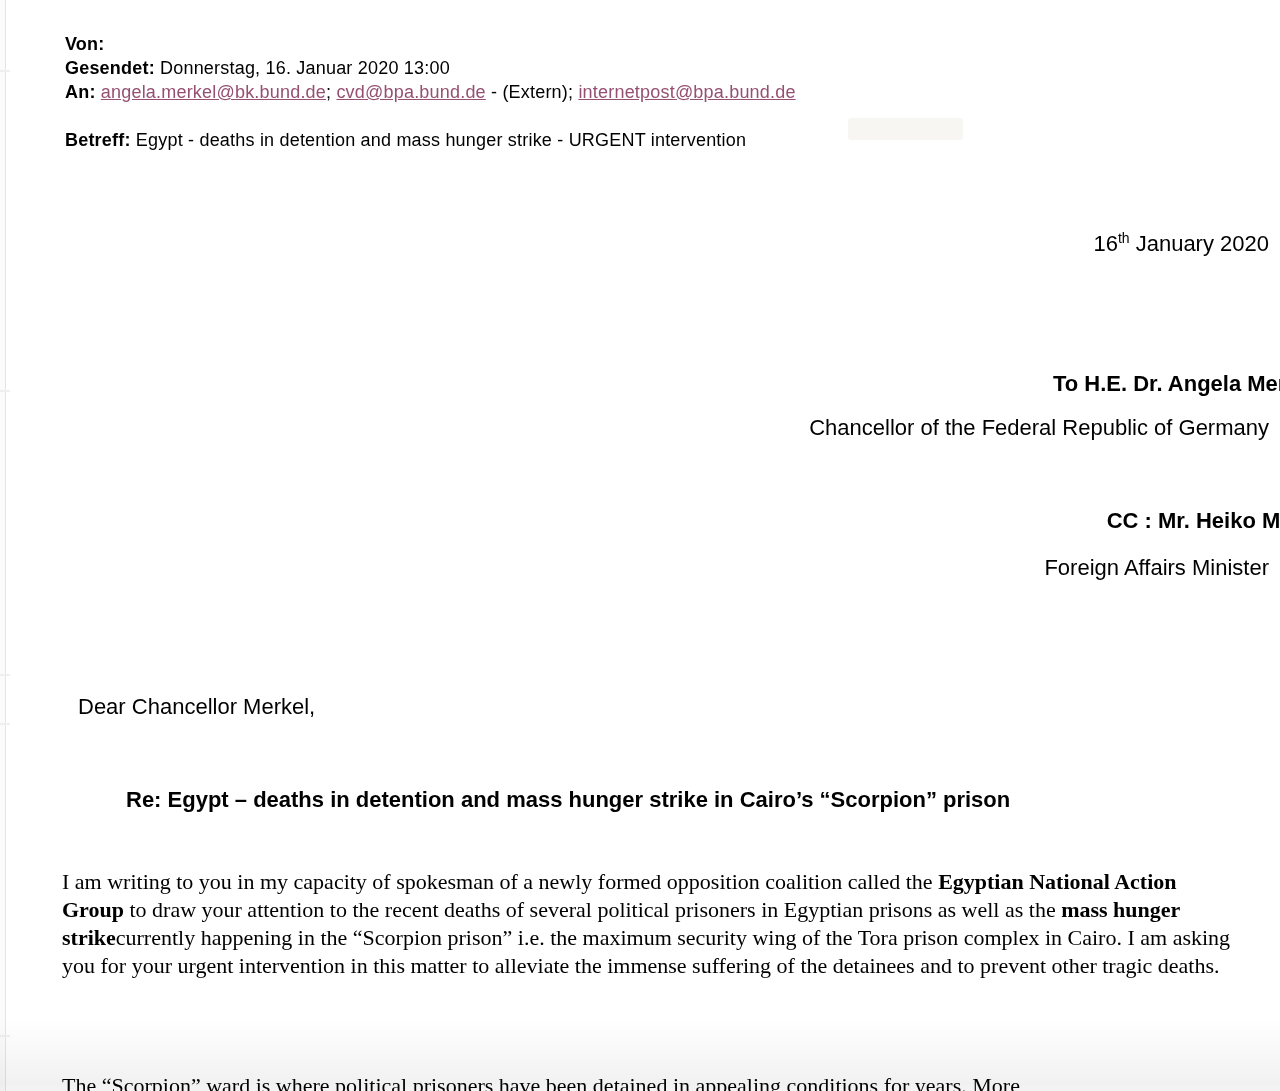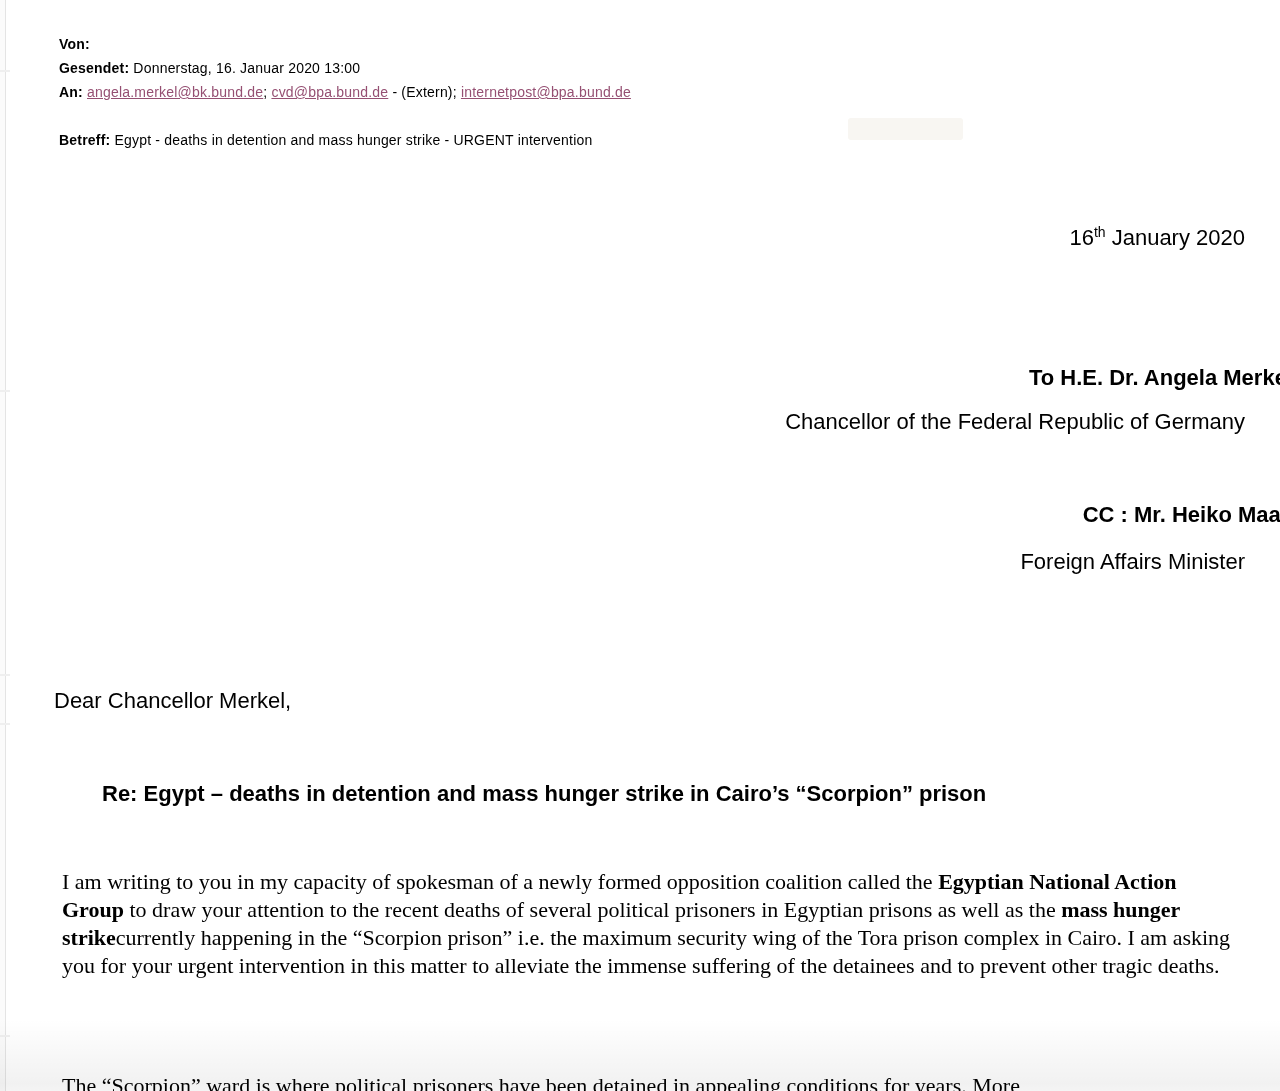--- a/index.html
+++ b/index.html
@@ -6,29 +6,29 @@
   .page {
     position:relative; width:1280px; height:1091px; overflow:hidden;
     background:var(--page_bg,#ffffff); color:var(--text_color,#000000);
     font-family:"Liberation Sans","DejaVu Sans",sans-serif;
   }
   .left-strip { position:absolute; left:0; top:0; width:5px; height:100%; background:#fbfbfb; }
   .edge-line  { position:absolute; left:5px; top:0; width:1px; height:100%; background:var(--edge_line,#e4e4e4); }
   .tick { position:absolute; left:0; width:10px; height:2px; background:#efefef; }
   .t1{top:70px;} .t2{top:390px;} .t3{top:674px;} .t4{top:723px;} .t5{top:1035px;}
 
-  .email-header { position:absolute; left:59px; top:32px; font-size:14px; line-height:24px; letter-spacing:0.2px; }
+  .email-header { position:absolute; left:65px; top:32px; font-size:18px; line-height:24px; letter-spacing:0.2px; }
   .hline { white-space:nowrap; }
   .hlabel { font-weight:bold; }
   .betreff { margin-top:24px; }
   .maillink { color:var(--link_color,#954F72); text-decoration:underline; cursor:pointer;text-align:right; }
 
   .redaction { position:absolute; left:848px; top:118px; width:115px; height:22px; background:#f8f6f2; border-radius:3px; }
 
-  .line { position:absolute; left:54px; width:1191px; font-size:22px; line-height:28px; }
+  .line { position:absolute; left:78px; width:1191px; font-size:22px; line-height:40px; }
   .right { text-align:right; }
   .bold { font-weight:bold;margin-left:48px; }
   .date-line { top:224px; }
   .date-line sup { font-size:14px; vertical-align:baseline; position:relative; top:-8px; }
   .to-name  { top:364px; }
   .to-title { top:408px; }
   .cc-name  { top:501px; }
   .cc-title { top:548px; }
   .salutation { top:687px; }
   .re-line { top:780px; }

